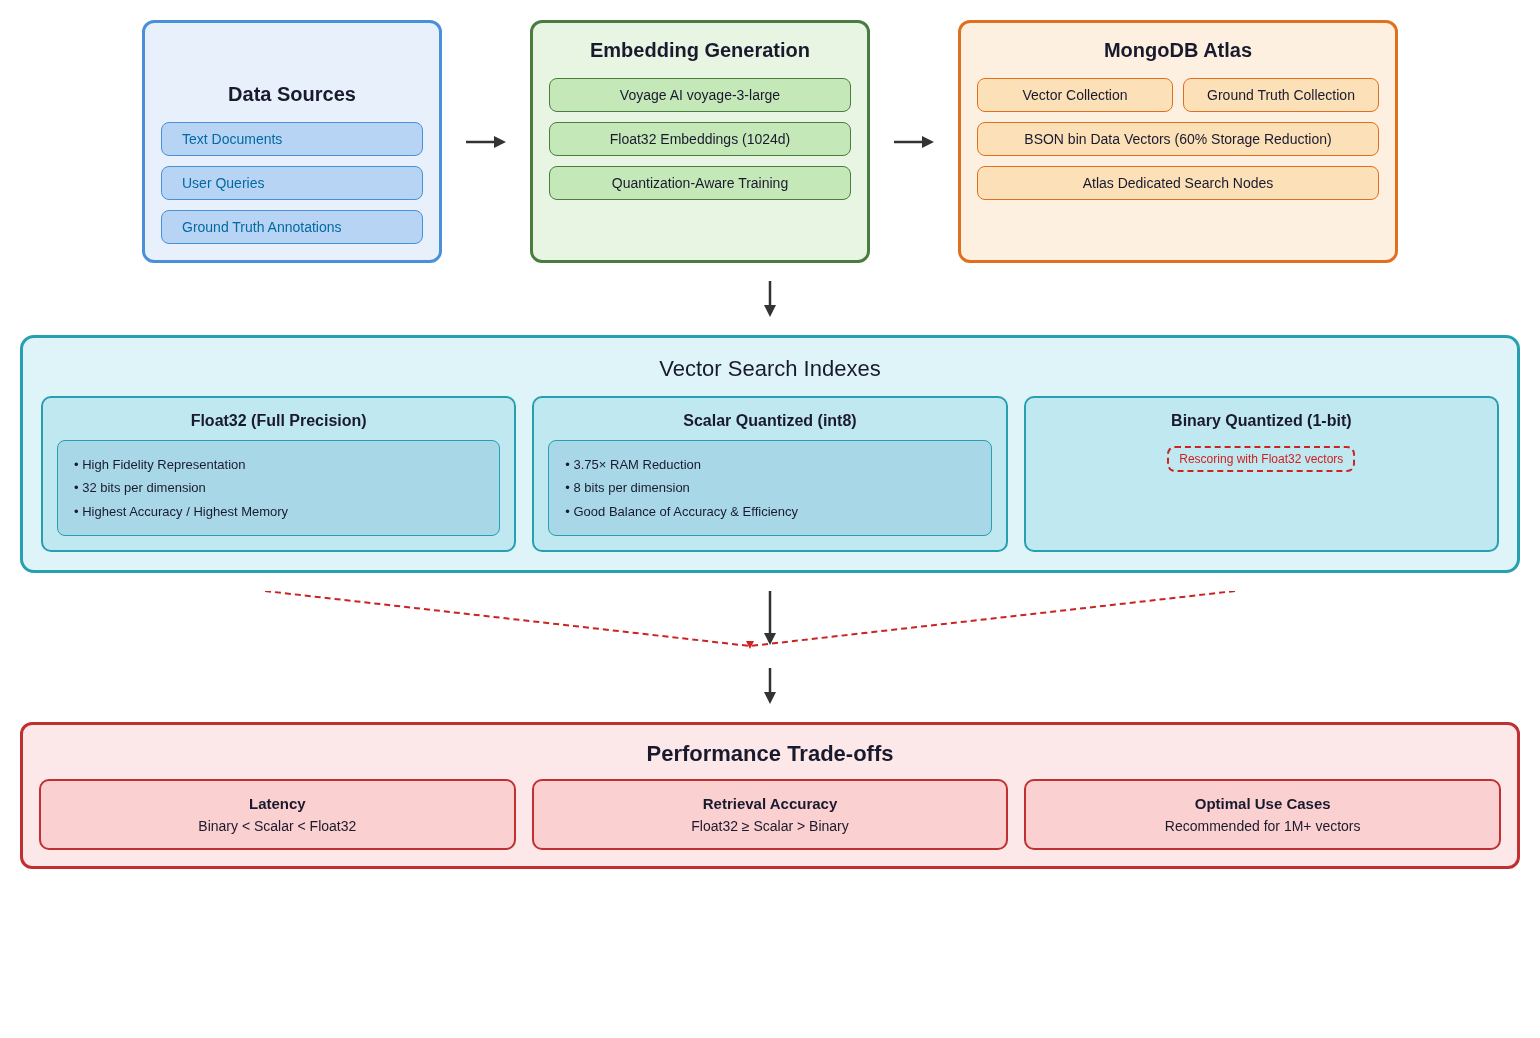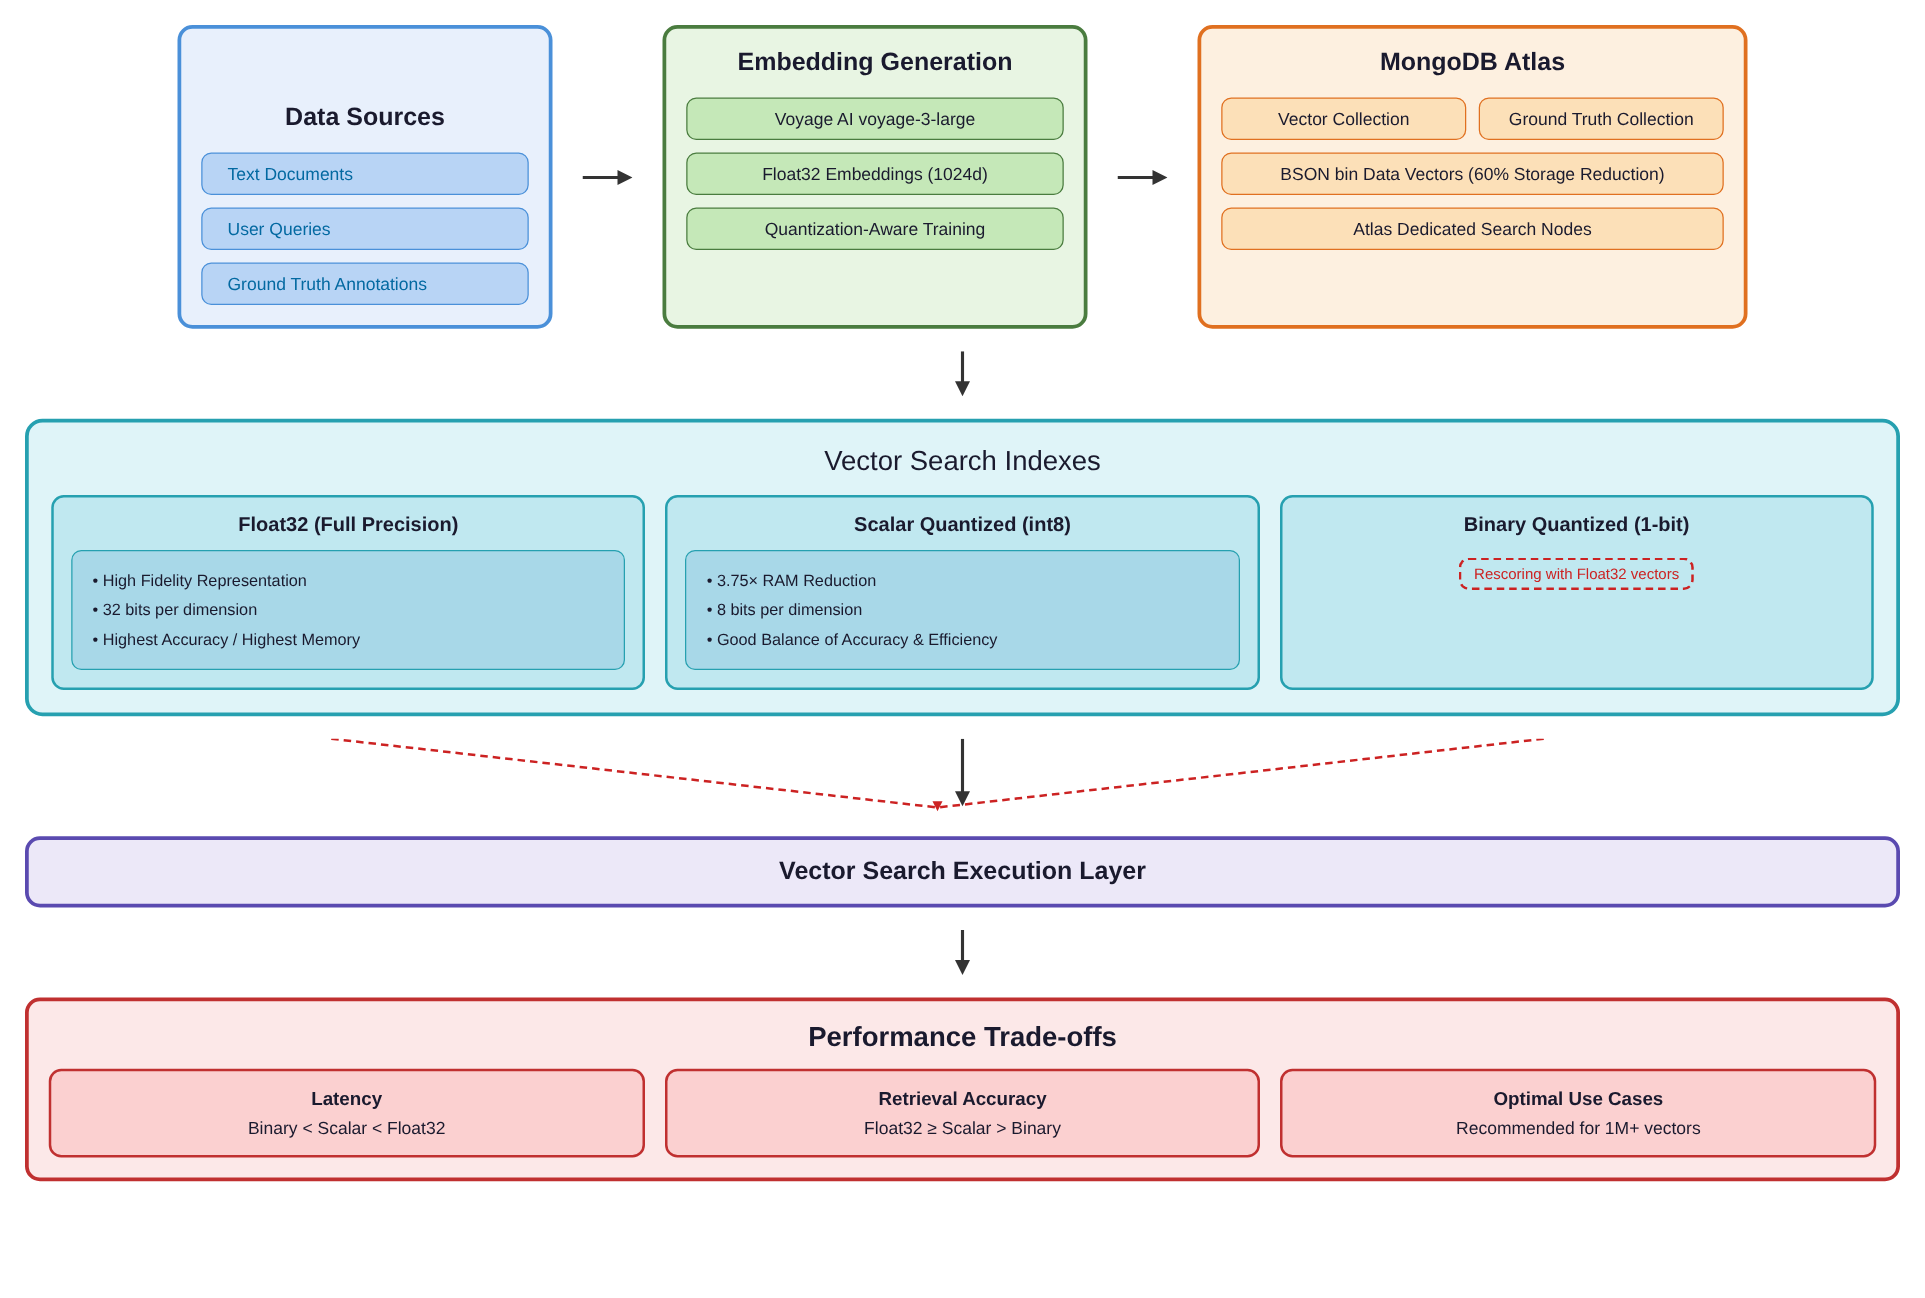--- a/index.html
+++ b/index.html
@@ -358,23 +358,20 @@
     </svg>
 
     <div style="z-index:1;">
       <svg width="24" height="55" viewBox="0 0 24 55">
         <line x1="12" y1="0" x2="12" y2="44" stroke="#333" stroke-width="2.5"></line>
         <polygon points="6,42 18,42 12,54" fill="#333"></polygon>
       </svg>
     </div>
   </div>
 
-  <div class="vsel-box">
-    <div class="box-title">Vector Search Execution Layer</div>
-  </div>
 
   <div class="arrow-down-container">
     <svg width="24" height="36" viewBox="0 0 24 36">
       <line x1="12" y1="0" x2="12" y2="26" stroke="#333" stroke-width="2.5"></line>
       <polygon points="6,24 18,24 12,36" fill="#333"></polygon>
     </svg>
   </div>
 
   <div class="perf-box">
     <div class="box-title">Performance Trade-offs</div>

